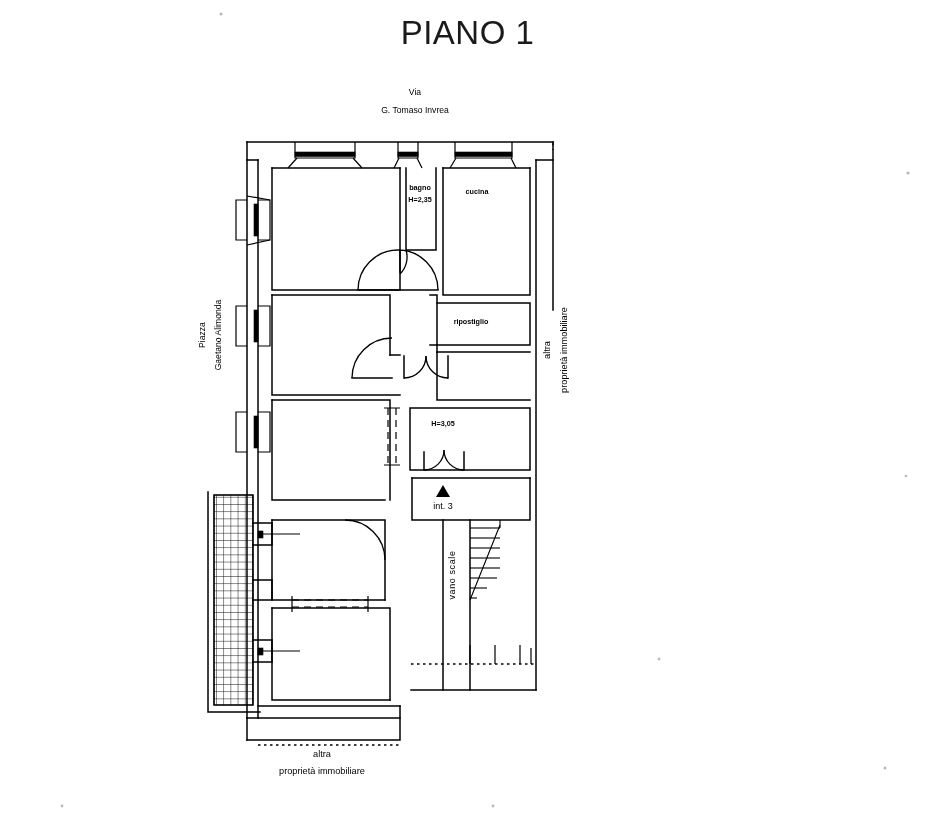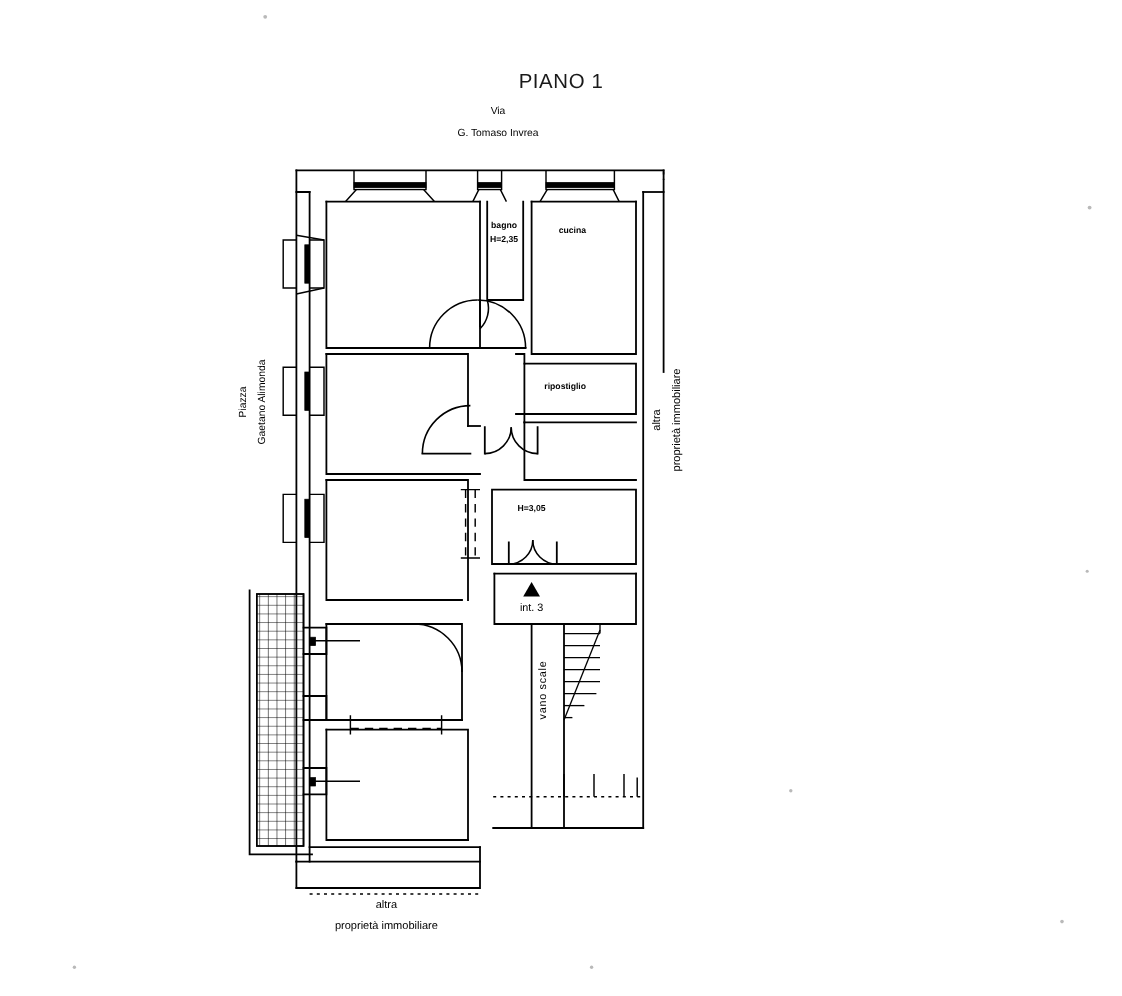--- a/index.html
+++ b/index.html
@@ -20,25 +20,24 @@
     left: 0; top: 0;
     width: 935px;
     height: 830px;
   }
   .plan-title {
     position: absolute;
     left: 0;
     top: 14px;
     width: 935px;
     text-align: center;
-    font-size: 17px;
+    font-size: 33px;
     font-family: "Liberation Sans", sans-serif;
     letter-spacing: 0.5px;
     color: #1a1a1a;
-    margin-top: 44px;
   }
   svg { display: block; }
   text {
     font-family: "Liberation Sans", sans-serif;
     fill: #000000;
   }
   .lbl-room {
     font-size: 7.2px;
     font-weight: bold;
     text-anchor: middle;

